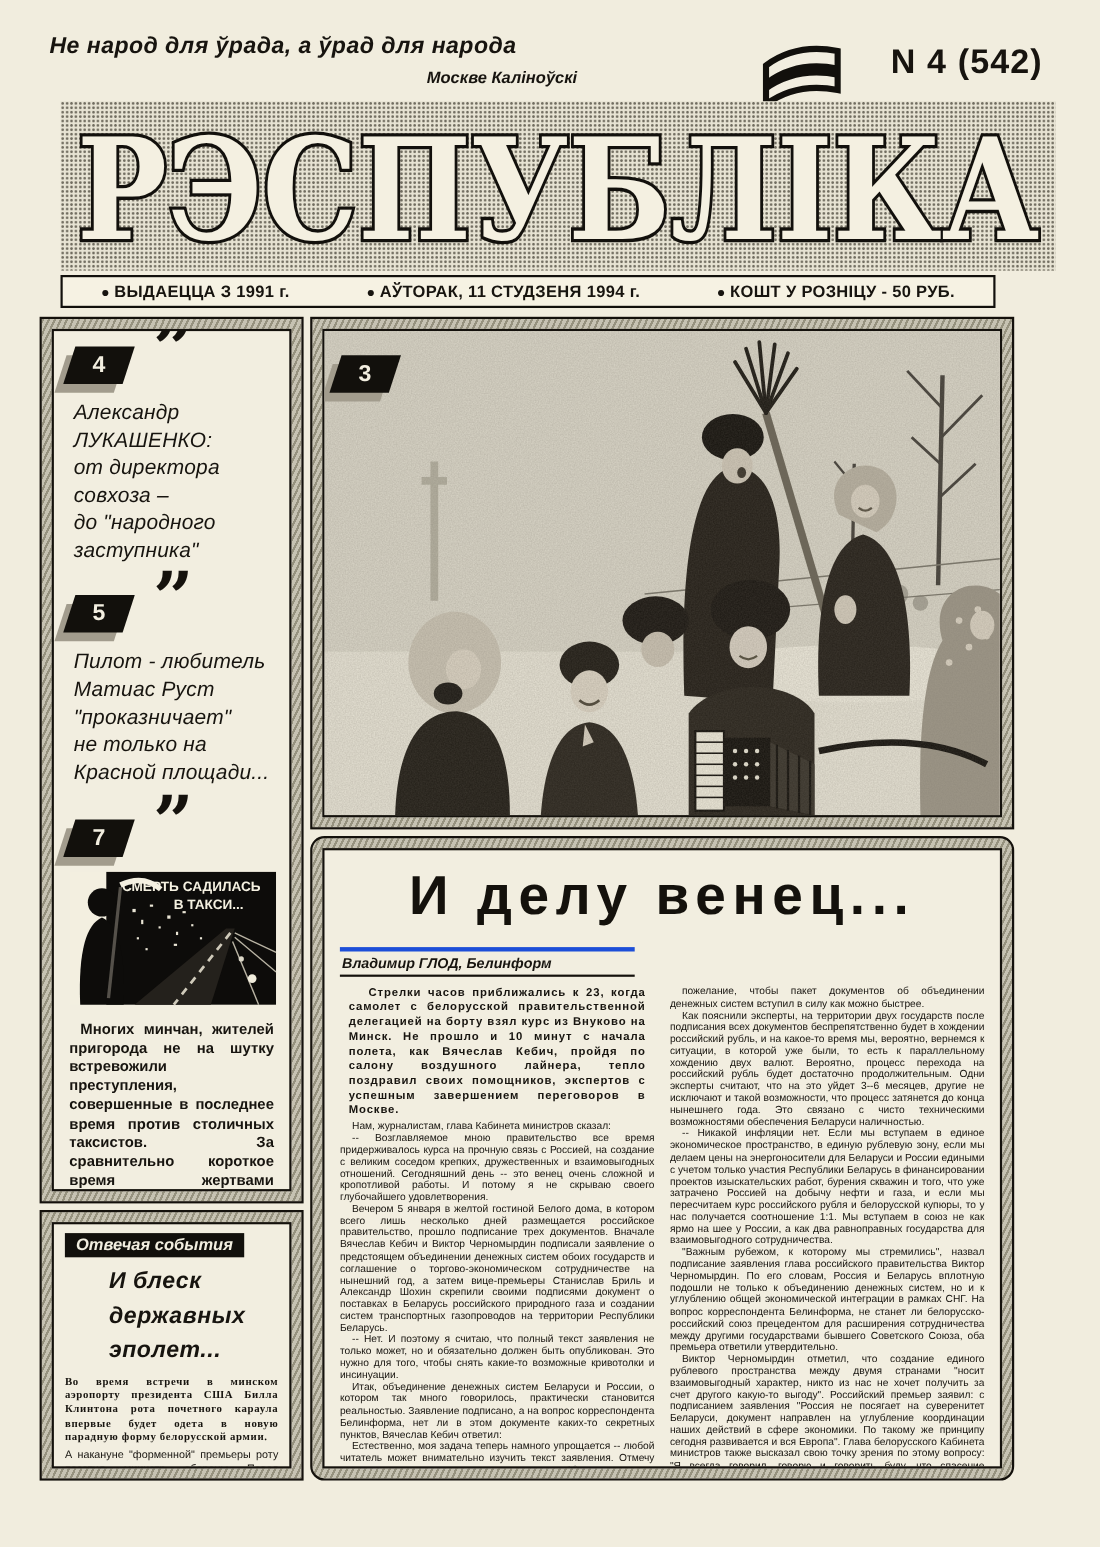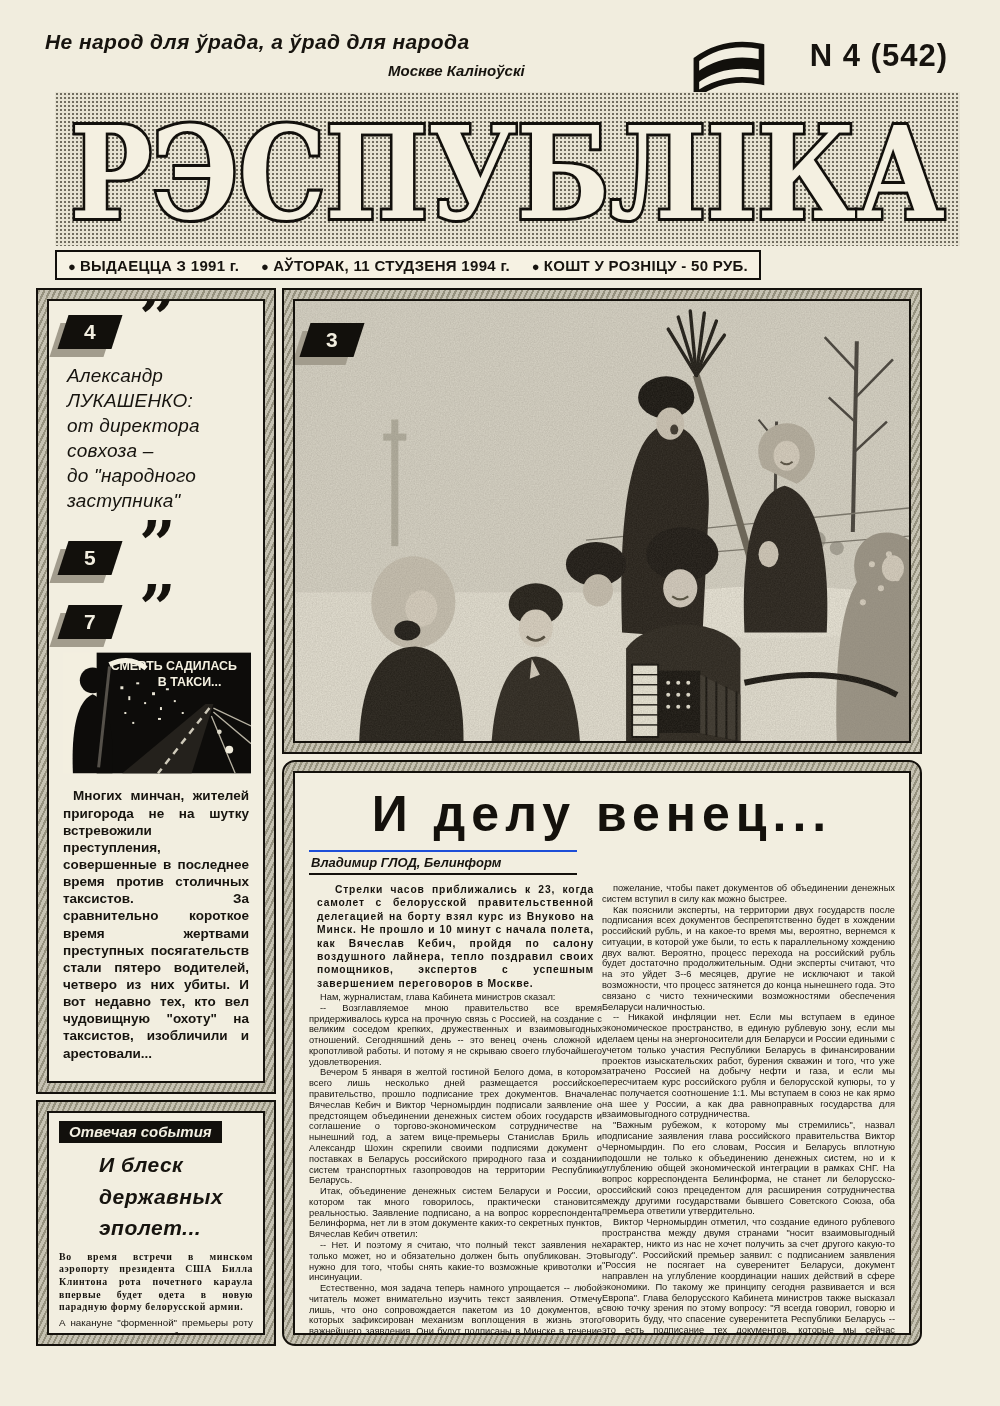--- a/index.html
+++ b/index.html
@@ -18,21 +18,21 @@
   
   .masthead {
     position:absolute; left:55px; top:92px; width:905px; height:154px;
     background-color:#e7e3d3;
     background-image: radial-gradient(#716d60 1px, transparent 1.3px);
     background-size:4px 4px;
   }
   .masthead svg { width:100%; height:100%; display:block; }
   
   .datebar {
-    position:absolute; left:55px; top:250px; width:706px; height:30px;
+    position:absolute; left:55px; top:250px; width:850px; height:30px;
     background:#f6f2e3; border:2px solid #12100c;
     display:flex; align-items:center; justify-content:space-around;
     font-weight:bold; font-size:15px; letter-spacing:.3px; white-space:nowrap;
   }
   .datebar .seg::before { content:"●  "; font-size:13px; }
   
   .frame {
     position:absolute;
     border:2px solid #14110c;
     background:repeating-linear-gradient(115deg,#96927f 0 2px,#c6c2b2 2px 5px);
@@ -60,22 +60,22 @@
   .kicker { display:inline-block; background:#12100c; color:#f2eee0; font-weight:bold; font-style:italic; font-size:15px; padding:2px 10px 3px; }
   .nk-headline { font-weight:bold; font-style:italic; font-size:21px; line-height:1.5; margin-top:6px; letter-spacing:.5px;margin-left:40px; }
   .nk-lead { font-weight:bold; font-size:9.8px; line-height:1.3; text-align:justify; margin-top:7px; letter-spacing:.6px;font-family:Liberation Serif, serif; }
   .nk-body { font-size:9.8px; line-height:1.28; text-align:justify; margin-top:3px; }
   
   .photo-inner svg.photo { width:100%; height:100%; display:block; }
   .photo-badge { position:absolute; left:10px; top:22px; }
   
   .art-inner { padding:8px 14px; }
   .art-headline { text-align:center; font-weight:bold; font-size:50px; letter-spacing:6px; margin-top:4px; color:#14110c; }
-  .art-byline { display:inline-block; min-width:268px; border-top:2px solid #1d4ed8; border-bottom:2px solid #14110c; font-weight:bold; font-style:italic; font-size:13px; padding:3px 2px; margin:7px 0 8px; }
-  .columns { display:flex; height:452px; overflow:hidden; }
+  .art-byline { display:inline-block; min-width:268px; border-top:4px solid #1d4ed8; border-bottom:2px solid #14110c; font-weight:bold; font-style:italic; font-size:13px; padding:3px 2px; margin:18px 0 8px; }
+  .columns { display:flex; gap:14px; height:452px; overflow:hidden; }
   .col { flex:1 1 0; }
   .col p { font-size:9.3px; line-height:1.16; text-align:justify; text-indent:11px; }
   .col p.lead { font-weight:bold; font-size:10.3px; line-height:1.3; letter-spacing:.8px; padding:0 8px; text-indent:18px; margin-bottom:2px; }
 </style>
 </head>
 <body>
 
 <div class="page">
 
   <div class="motto">Не народ для ўрада, а ўрад для народа</div>
@@ -119,20 +119,25 @@
 
       <div class="sb-item-head" style="margin-top:28px;">
         <div class="badge">
           <div class="bshadow"></div>
           <div class="bface">
               <span>5</span>
             </div>
         </div>
         <div class="quote">”</div>
       </div>
+      <div class="sb-text">Пилот - любитель
+Матиас Руст
+"проказничает"
+не только на
+Красной площади...</div>
 
       <div class="sb-item-head" style="margin-top:30px;">
         <div class="badge">
           <div class="bshadow"></div>
           <div class="bface">
               <span>7</span>
             </div>
         </div>
         <div class="quote">”</div>
       </div>
@@ -314,22 +319,22 @@
   <div class="frame" style="left:282px; top:760px; width:640px; height:586px;border-radius:13px;">
     <div class="frame-inner art-inner">
       <div class="art-headline">И делу венец...</div>
       <div class="art-byline">Владимир ГЛОД, Белинформ</div>
       <div class="columns">
         <div class="col">
             <p class="lead">Стрелки часов приближались к 23, когда самолет с белорусской правительственной делегацией на борту взял курс из Внуково на Минск. Не прошло и 10 минут с начала полета, как Вячеслав Кебич, пройдя по салону воздушного лайнера, тепло поздравил своих помощников, экспертов с успешным завершением переговоров в Москве.</p>
             <p>Нам, журналистам, глава Кабинета министров сказал:</p>
             <p>-- Возглавляемое мною правительство все время придерживалось курса на прочную связь с Россией, на создание с великим соседом крепких, дружественных и взаимовыгодных отношений. Сегодняшний день -- это венец очень сложной и кропотливой работы. И потому я не скрываю своего глубочайшего удовлетворения.</p>
             <p>Вечером 5 января в желтой гостиной Белого дома, в котором всего лишь несколько дней размещается российское правительство, прошло подписание трех документов. Вначале Вячеслав Кебич и Виктор Черномырдин подписали заявление о предстоящем объединении денежных систем обоих государств и соглашение о торгово-экономическом сотрудничестве на нынешний год, а затем вице-премьеры Станислав Бриль и Александр Шохин скрепили своими подписями документ о поставках в Беларусь российского природного газа и создании систем транспортных газопроводов на территории Республики Беларусь.</p>
+            <p>-- Нет. И поэтому я считаю, что полный текст заявления не только может, но и обязательно должен быть опубликован. Это нужно для того, чтобы снять какие-то возможные кривотолки и инсинуации.</p>
             <p>Итак, объединение денежных систем Беларуси и России, о котором так много говорилось, практически становится реальностью. Заявление подписано, а на вопрос корреспондента Белинформа, нет ли в этом документе каких-то секретных пунктов, Вячеслав Кебич ответил:</p>
-            <p>-- Нет. И поэтому я считаю, что полный текст заявления не только может, но и обязательно должен быть опубликован. Это нужно для того, чтобы снять какие-то возможные кривотолки и инсинуации.</p>
             <p>Естественно, моя задача теперь намного упрощается -- любой читатель может внимательно изучить текст заявления. Отмечу лишь, что оно сопровождается пакетом из 10 документов, в которых зафиксирован механизм воплощения в жизнь этого важнейшего заявления. Они будут подписаны в Минске в течение января, и, как сказал на пресс-конференции глава белорусского правительства, "с учетом предстоящего визита в Минск президента США Билла Клинтона, подписание состоится во второй половине месяца".</p>
           </div>
         <div class="col">
             <p>пожелание, чтобы пакет документов об объединении денежных систем вступил в силу как можно быстрее.</p>
             <p>Как пояснили эксперты, на территории двух государств после подписания всех документов беспрепятственно будет в хождении российский рубль, и на какое-то время мы, вероятно, вернемся к ситуации, в которой уже были, то есть к параллельному хождению двух валют. Вероятно, процесс перехода на российский рубль будет достаточно продолжительным. Одни эксперты считают, что на это уйдет 3--6 месяцев, другие не исключают и такой возможности, что процесс затянется до конца нынешнего года. Это связано с чисто техническими возможностями обеспечения Беларуси наличностью.</p>
             <p>-- Никакой инфляции нет. Если мы вступаем в единое экономическое пространство, в единую рублевую зону, если мы делаем цены на энергоносители для Беларуси и России едиными с учетом только участия Республики Беларусь в финансировании проектов изыскательских работ, бурения скважин и того, что уже затрачено Россией на добычу нефти и газа, и если мы пересчитаем курс российского рубля и белорусской купюры, то у нас получается соотношение 1:1. Мы вступаем в союз не как ярмо на шее у России, а как два равноправных государства для взаимовыгодного сотрудничества.</p>
             <p>"Важным рубежом, к которому мы стремились", назвал подписание заявления глава российского правительства Виктор Черномырдин. По его словам, Россия и Беларусь вплотную подошли не только к объединению денежных систем, но и к углублению общей экономической интеграции в рамках СНГ. На вопрос корреспондента Белинформа, не станет ли белорусско-российский союз прецедентом для расширения сотрудничества между другими государствами бывшего Советского Союза, оба премьера ответили утвердительно.</p>
             <p>Виктор Черномырдин отметил, что создание единого рублевого пространства между двумя странами "носит взаимовыгодный характер, никто из нас не хочет получить за счет другого какую-то выгоду". Российский премьер заявил: с подписанием заявления "Россия не посягает на суверенитет Беларуси, документ направлен на углубление координации наших действий в сфере экономики. По такому же принципу сегодня развивается и вся Европа". Глава белорусского Кабинета министров также высказал свою точку зрения по этому вопросу: "Я всегда говорил, говорю и говорить буду, что спасение суверенитета Республики Беларусь -- это есть подписание тех документов, которые мы сейчас подготовили. Если бы мы этого не сделали, мы бы свой суверенитет не сохранили".</p>
           </div>
       </div>

